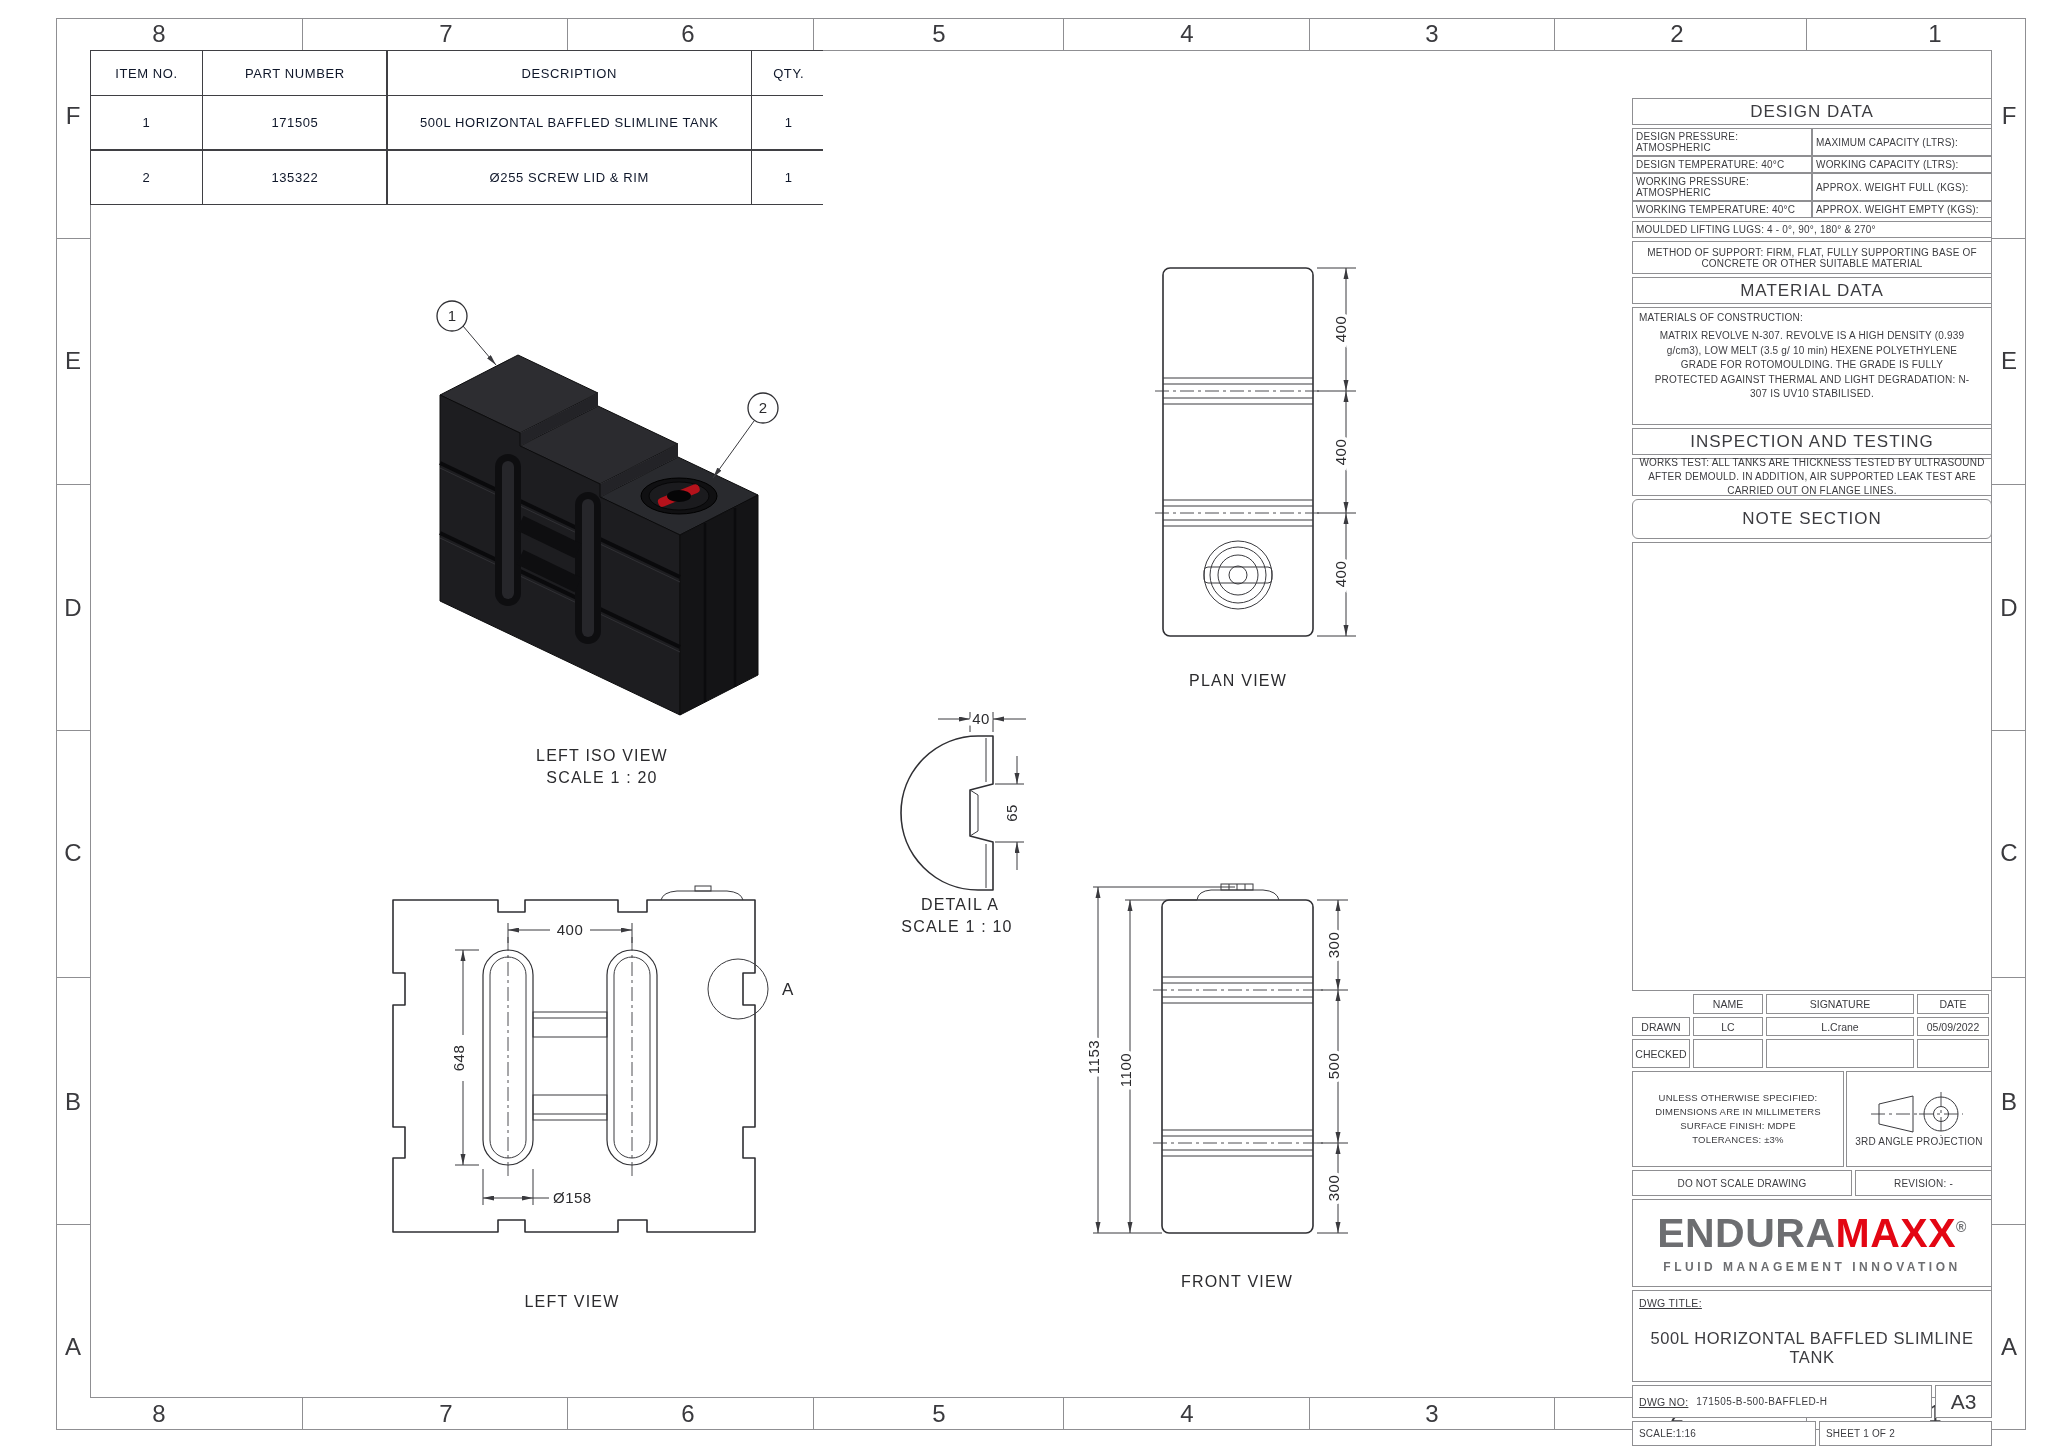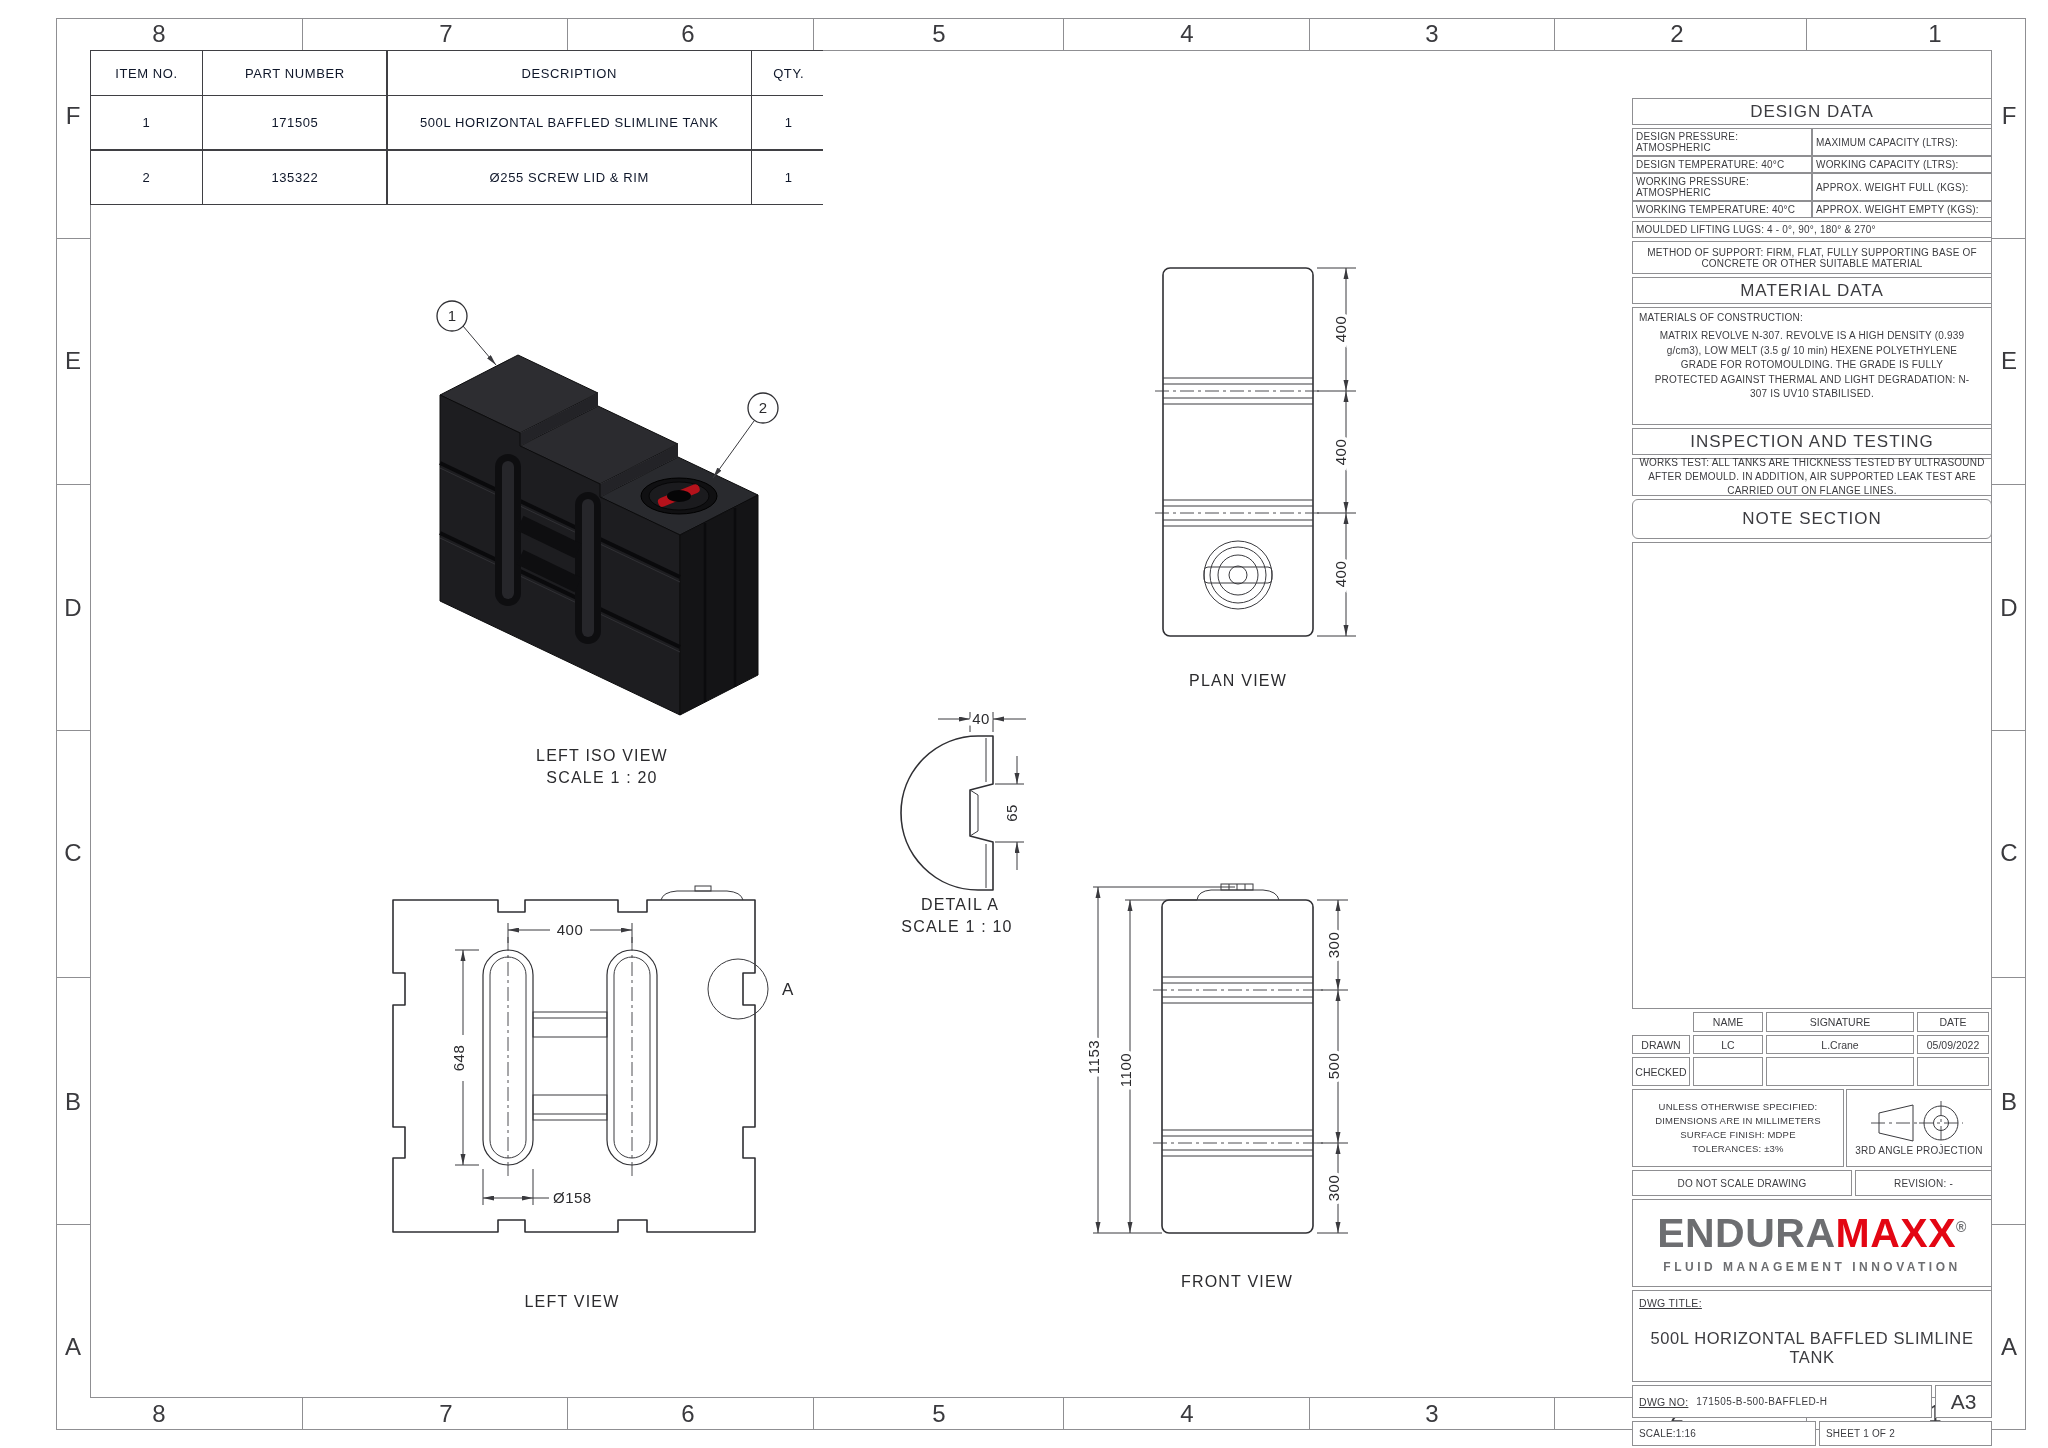--- a/index.html
+++ b/index.html
@@ -388,21 +388,21 @@
       <div class="cell" style="height:19px;">DRAWN</div>
       <div class="cell">LC</div>
       <div class="cell">L.Crane</div>
       <div class="cell">05/09/2022</div>
       <div class="cell" style="height:29px;">CHECKED</div>
       <div class="cell"></div>
       <div class="cell"></div>
       <div class="cell"></div>
     </div>
 
-    <div style="display:flex;gap:2px;flex:none;height:78px;">
+    <div style="display:flex;gap:2px;flex:none;height:96px;">
       <div class="pbox center" style="width:212px;flex-direction:column;line-height:1.5;">
         <div class="tiny" style="font-size:9.5px;">UNLESS OTHERWISE SPECIFIED:</div>
         <div class="tiny" style="font-size:9.5px;">DIMENSIONS ARE IN MILLIMETERS</div>
         <div class="tiny" style="font-size:9.5px;">SURFACE FINISH: MDPE</div>
         <div class="tiny" style="font-size:9.5px;">TOLERANCES: ±3%</div>
       </div>
       <div class="pbox center" style="flex:1;flex-direction:column;">
         <svg width="96" height="44" viewBox="0 0 96 44">
           <polygon points="8,12 42,4 42,40 8,32" class="lnthin"></polygon>
           <line x1="0" y1="22" x2="50" y2="22" class="cl"></line>

